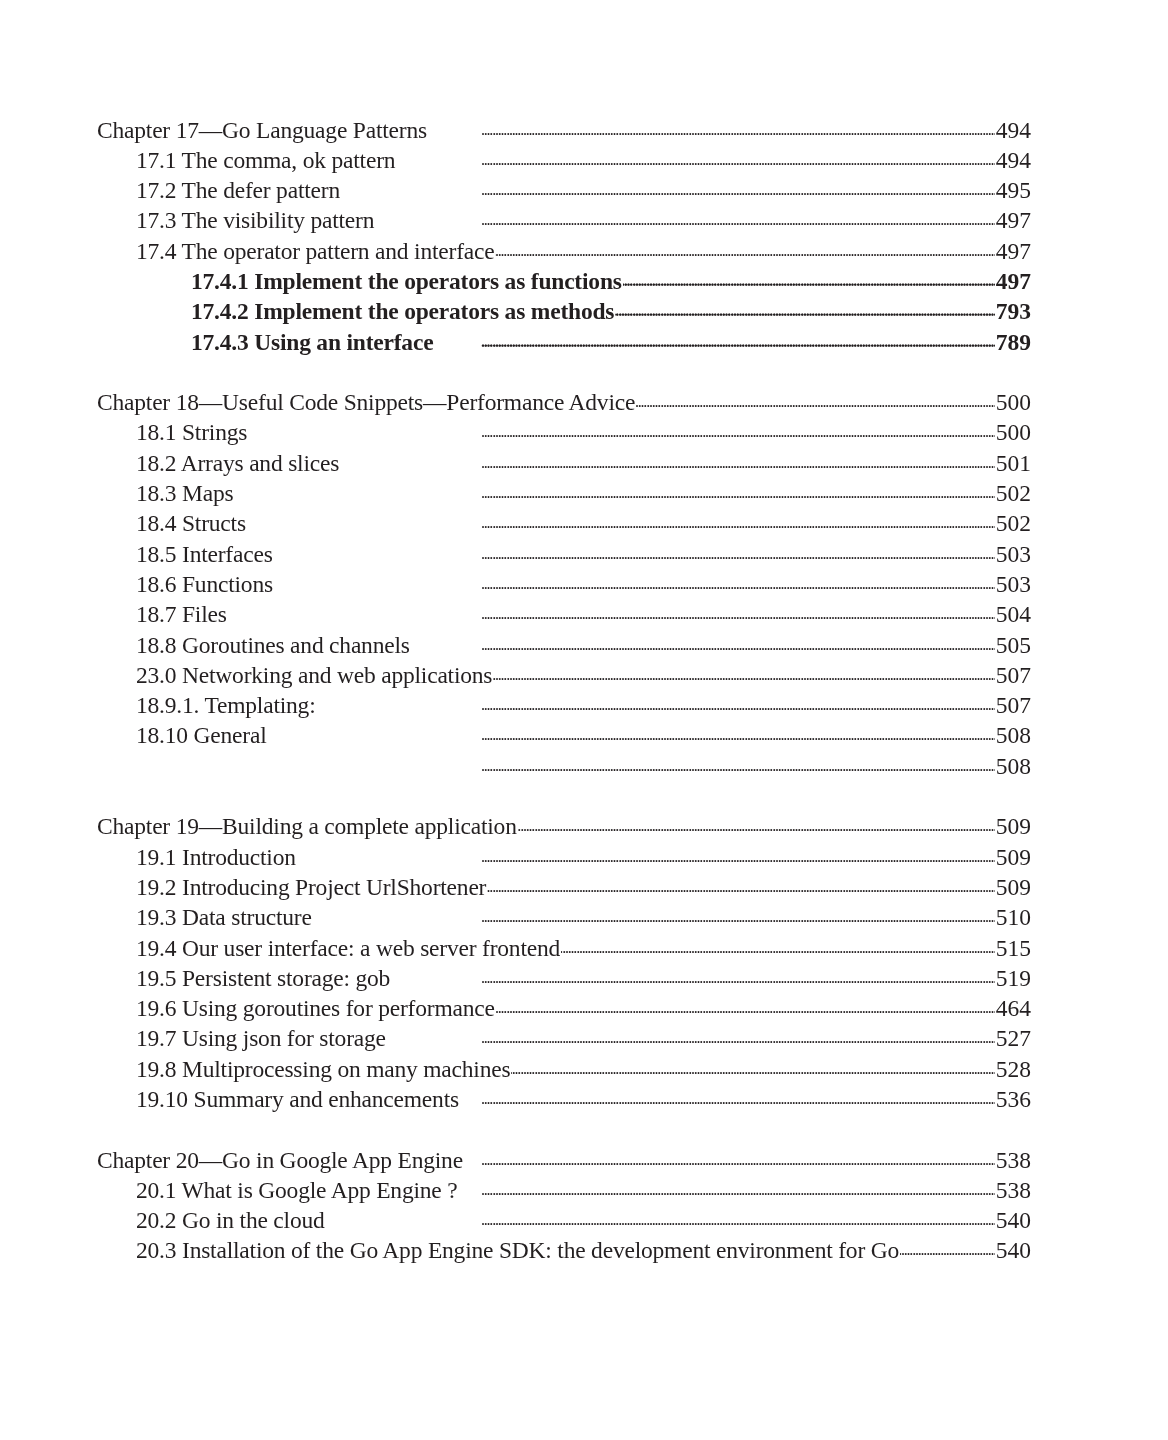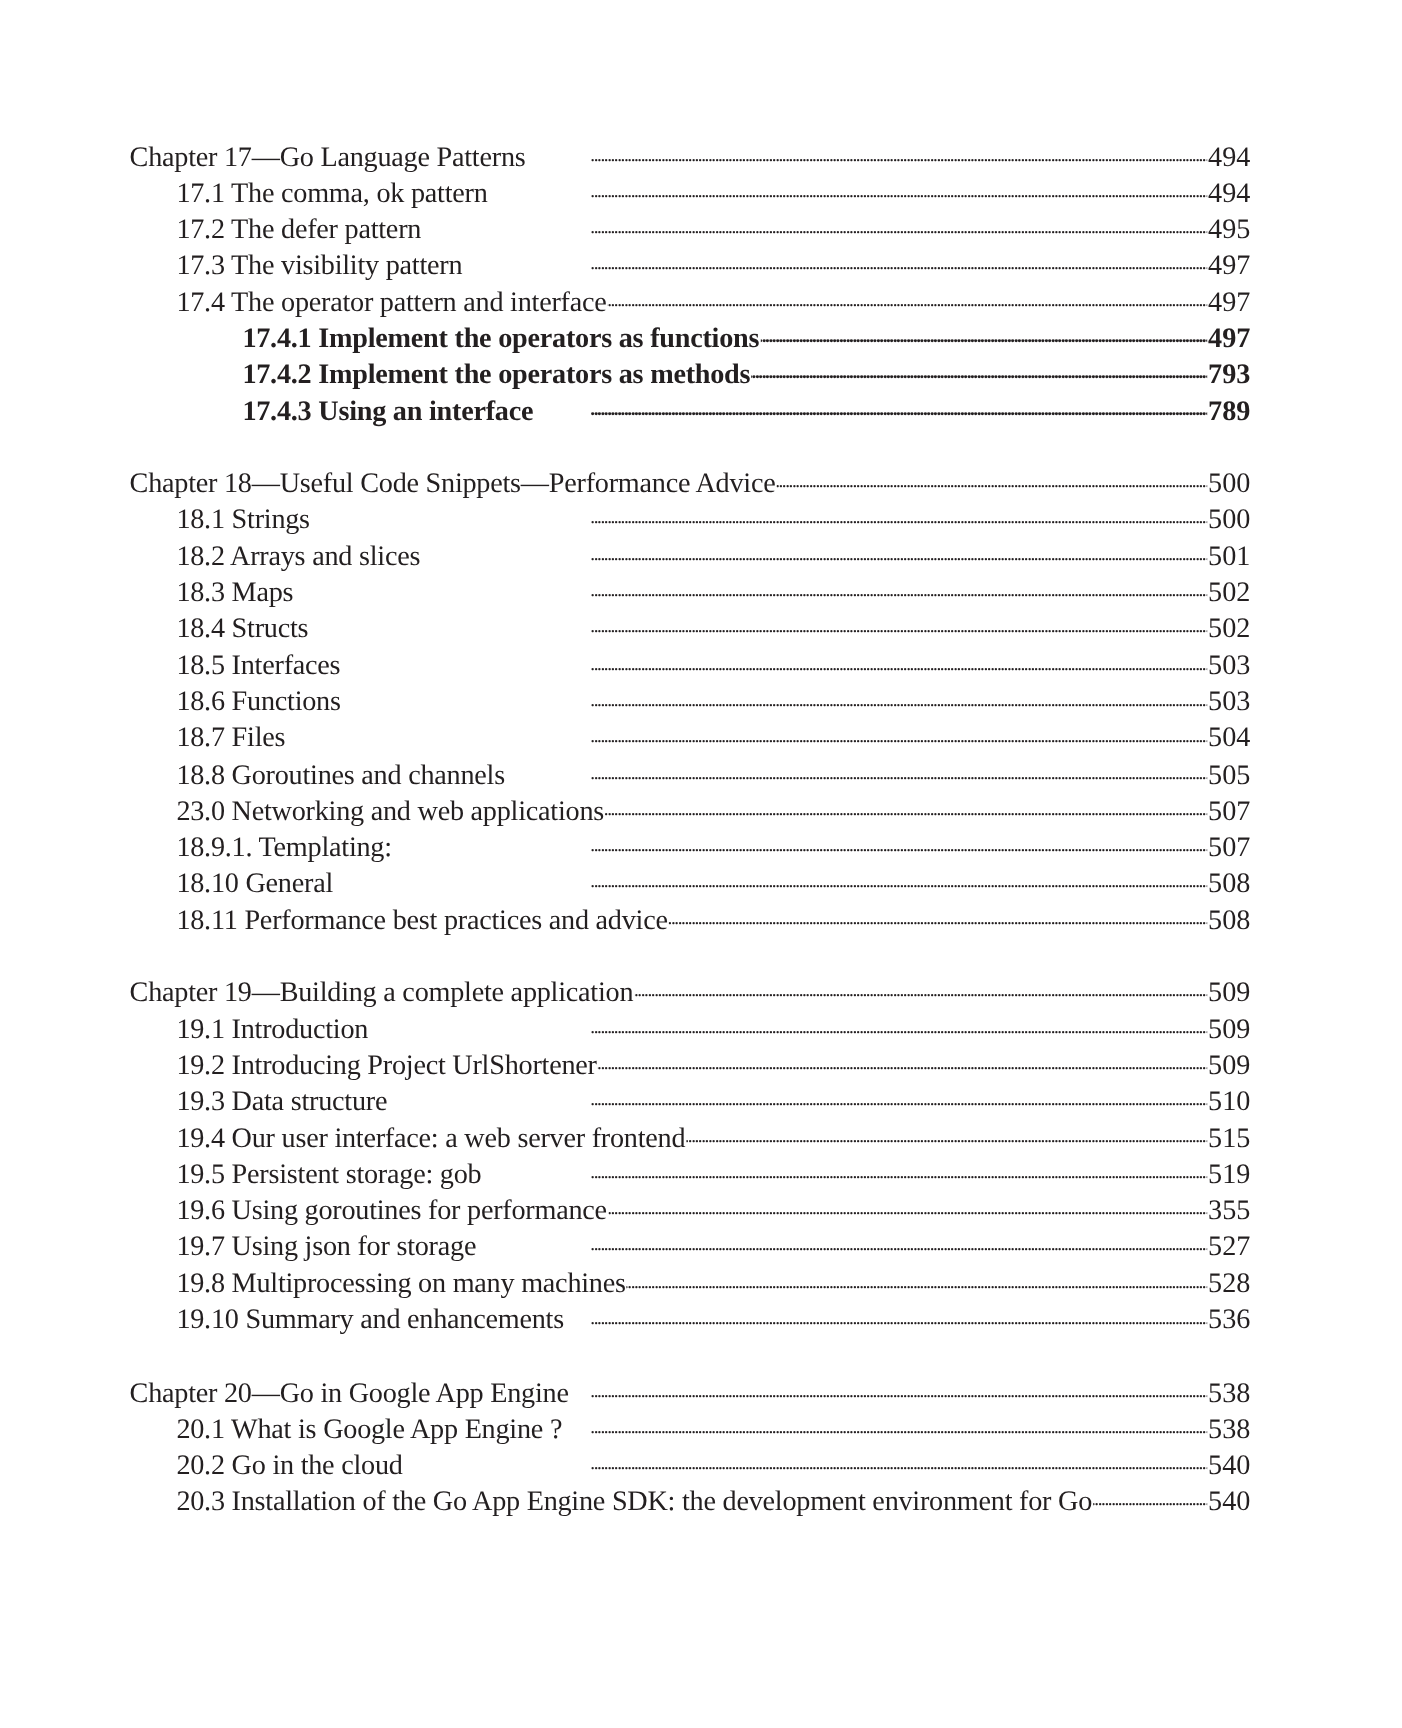--- a/index.html
+++ b/index.html
@@ -13,21 +13,20 @@
       position: relative;
       overflow: hidden;
       font-family: "Liberation Serif", "DejaVu Serif", serif;
       color: #231f20;
     }
     .toc {
       position: absolute;
       left: 97px;
       top: 114px;
       width: 934px;
-      margin-left: 11px;
     }
     .chapter {
       margin-bottom: 30.3px;
     }
     .entry {
       display: flex;
       align-items: baseline;
       height: 30.3px;
       line-height: 30.3px;
       font-size: 23.5px;
@@ -164,21 +163,20 @@
         <span class="title">18.9.1. Templating:</span>
         <span class="leader"></span>
         <span class="page">507</span>
       </div>
       <div class="entry level-1">
         <span class="title">18.10 General</span>
         <span class="leader"></span>
         <span class="page">508</span>
       </div>
       <div class="entry level-1">
-        <span class="title">18.11 Performance best practices and advice</span>
         <span class="leader"></span>
         <span class="page">508</span>
       </div>
     </div>
     <div class="chapter">
       <div class="entry level-0">
         <span class="title">Chapter 19—Building a complete application</span>
         <span class="leader"></span>
         <span class="page">509</span>
       </div>
@@ -203,21 +201,21 @@
         <span class="page">515</span>
       </div>
       <div class="entry level-1">
         <span class="title">19.5 Persistent storage: gob</span>
         <span class="leader"></span>
         <span class="page">519</span>
       </div>
       <div class="entry level-1">
         <span class="title">19.6 Using goroutines for performance</span>
         <span class="leader"></span>
-        <span class="page">355</span>
+        <span class="page">464</span>
       </div>
       <div class="entry level-1">
         <span class="title">19.7 Using json for storage</span>
         <span class="leader"></span>
         <span class="page">527</span>
       </div>
       <div class="entry level-1">
         <span class="title">19.8 Multiprocessing on many machines</span>
         <span class="leader"></span>
         <span class="page">528</span>

